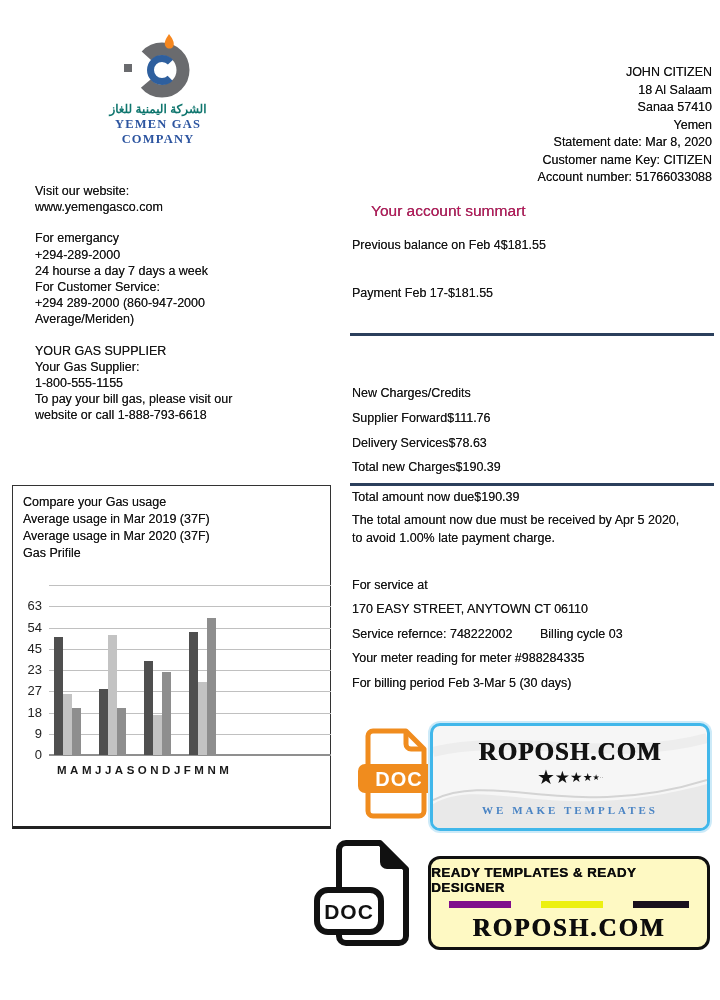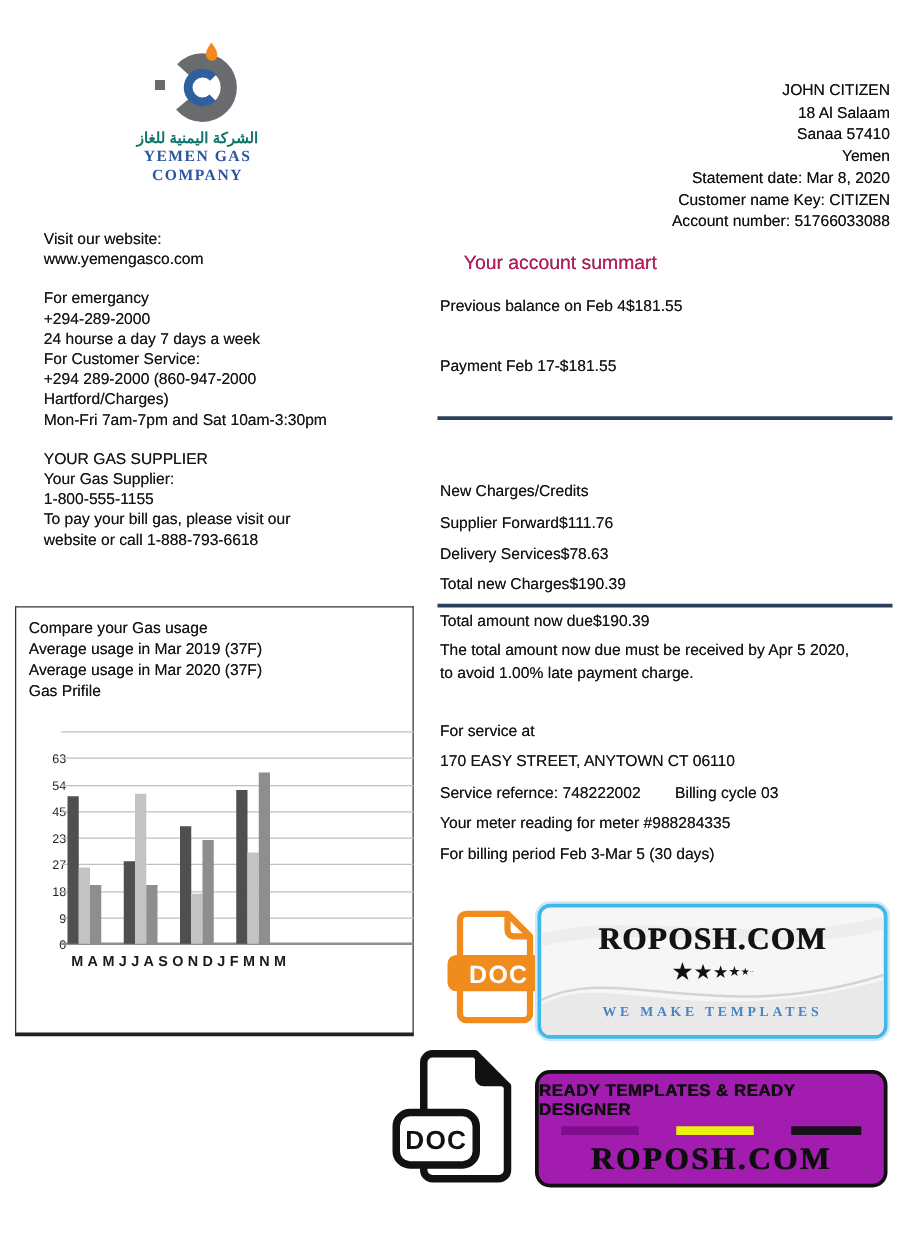--- a/index.html
+++ b/index.html
@@ -25,21 +25,21 @@
   .srow { position:absolute; left:352px; width:360px; display:flex; font-size:12.5px; color:#151515; }
   .rule { position:absolute; left:350px; width:364px; height:3px; background:#2b3f5c; }
   .notice { position:absolute; left:352px; top:512px; width:338px; font-size:12.5px; line-height:17.5px; }
   .svc { position:absolute; left:352px; font-size:12.5px; }
   .svc .cycle { position:absolute; left:188px; top:0; white-space:nowrap; }
 
   
   .chart-box { position:absolute; left:12px; top:485px; width:319px; height:344px; border:1.5px solid #333; border-bottom:3px solid #222; background:#fff; }
   .cb-head { padding:8px 0 0 10px; font-size:12.5px; line-height:17px; }
   .chart { position:absolute; left:0; top:100px; width:100%; height:230px; }
-  .ylabels { position:absolute; left:12px; top:0; width:32px; height:170px; font-size:10px; color:#222; }
+  .ylabels { position:absolute; left:1px; top:0; width:32px; height:170px; font-size:13px; color:#222; }
   .ylabels span { position:absolute; right:4px; }
   .plot { position:absolute; left:36px; top:0; width:282px; height:170px; }
   .grid { position:absolute; left:0; right:0; height:1px; background:#c0c0c0; }
   .grid.base { height:2px; background:#8f8f8f; }
   .bargroup { position:absolute; bottom:1px; display:flex; align-items:flex-end; }
   .bar { width:9px; }
   .xlabels { position:absolute; left:44px; top:178px; width:172px; display:flex; justify-content:space-between; font-size:11.5px; font-weight:bold; color:#1a1a1a; }
 
   
   .doc-orange { position:absolute; left:356px; top:727px; }
@@ -48,21 +48,21 @@
   .banner-blue { position:absolute; left:430px; top:723px; width:280px; height:108px;
     border:3px solid #41b7ea; border-radius:10px; box-shadow:0 0 0 2px #cdeaf8;
     background:#f6f6f6; overflow:hidden; display:flex; flex-direction:column; align-items:center; justify-content:center; gap:3px; }
   .banner-blue svg.waves { position:absolute; left:0; top:0; width:100%; height:100%; }
   .banner-blue .bb-inner { position:relative; text-align:center; }
   .bb-title { font-family:"Liberation Serif", serif; font-weight:bold; font-size:25px; letter-spacing:1px; color:#131313; text-shadow:.6px 0 #131313; }
   .bb-stars { height:22px; display:flex; align-items:center; justify-content:center; color:#111; }
   .bb-tag { font-family:"Liberation Serif", serif; font-weight:bold; font-size:11px; letter-spacing:3px; color:#4a84c4; margin-top:16px; }
 
   .banner-black { position:absolute; left:428px; top:856px; width:282px; height:94px;
-    border:3.5px solid #101010; border-radius:12px; background:#a21caf;
+    border:3.5px solid #101010; border-radius:12px; background:#fef9c3;
     display:flex; flex-direction:column; align-items:center; justify-content:center; gap:6px; }
   .bk-line1 { font-size:13.5px; font-weight:bold; letter-spacing:.4px; color:#0d0d0d; text-shadow:.4px 0 #0d0d0d; }
   .bk-bars { display:flex; gap:30px; align-items:center; }
   .bk-bars div { height:7px; }
   .bk-title { font-family:"Liberation Serif", serif; font-weight:bold; font-size:25px; letter-spacing:2px; color:#0d0d0d; text-shadow:.6px 0 #0d0d0d; }
 </style>
 </head>
 <body>
 
 <div id="page">
@@ -92,22 +92,21 @@
     <div class="group">
       <div>Visit our website:</div>
       <div>www.yemengasco.com</div>
     </div>
     <div class="group">
       <div>For emergancy</div>
       <div>+294-289-2000</div>
       <div>24 hourse a day 7 days a week</div>
       <div>For Customer Service:</div>
       <div>+294 289-2000 (860-947-2000</div>
-      <div>Hartford/Charges)</div>
-      <div>Mon-Fri 7am-7pm and Sat 10am-3:30pm</div>
+      <div>Average/Meriden)</div>
     </div>
     <div class="group">
       <div>YOUR GAS SUPPLIER</div>
       <div>Your Gas Supplier:</div>
       <div>1-800-555-1155</div>
       <div>To pay your bill gas, please visit our</div>
       <div>website or call 1-888-793-6618</div>
     </div>
   </div>
 

